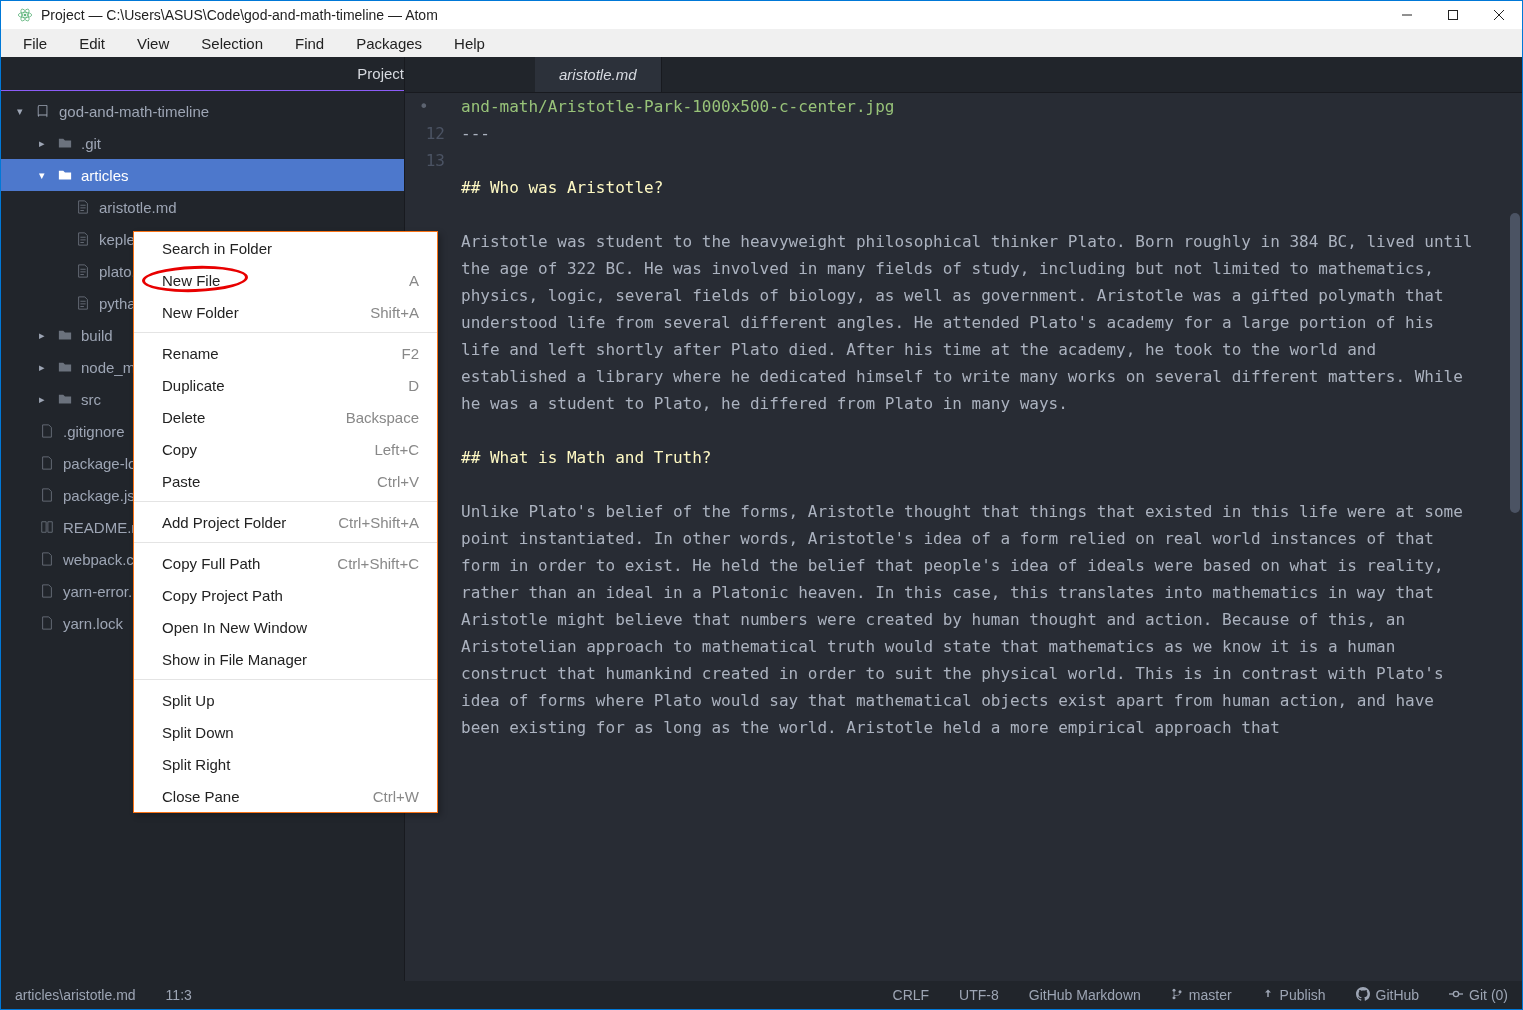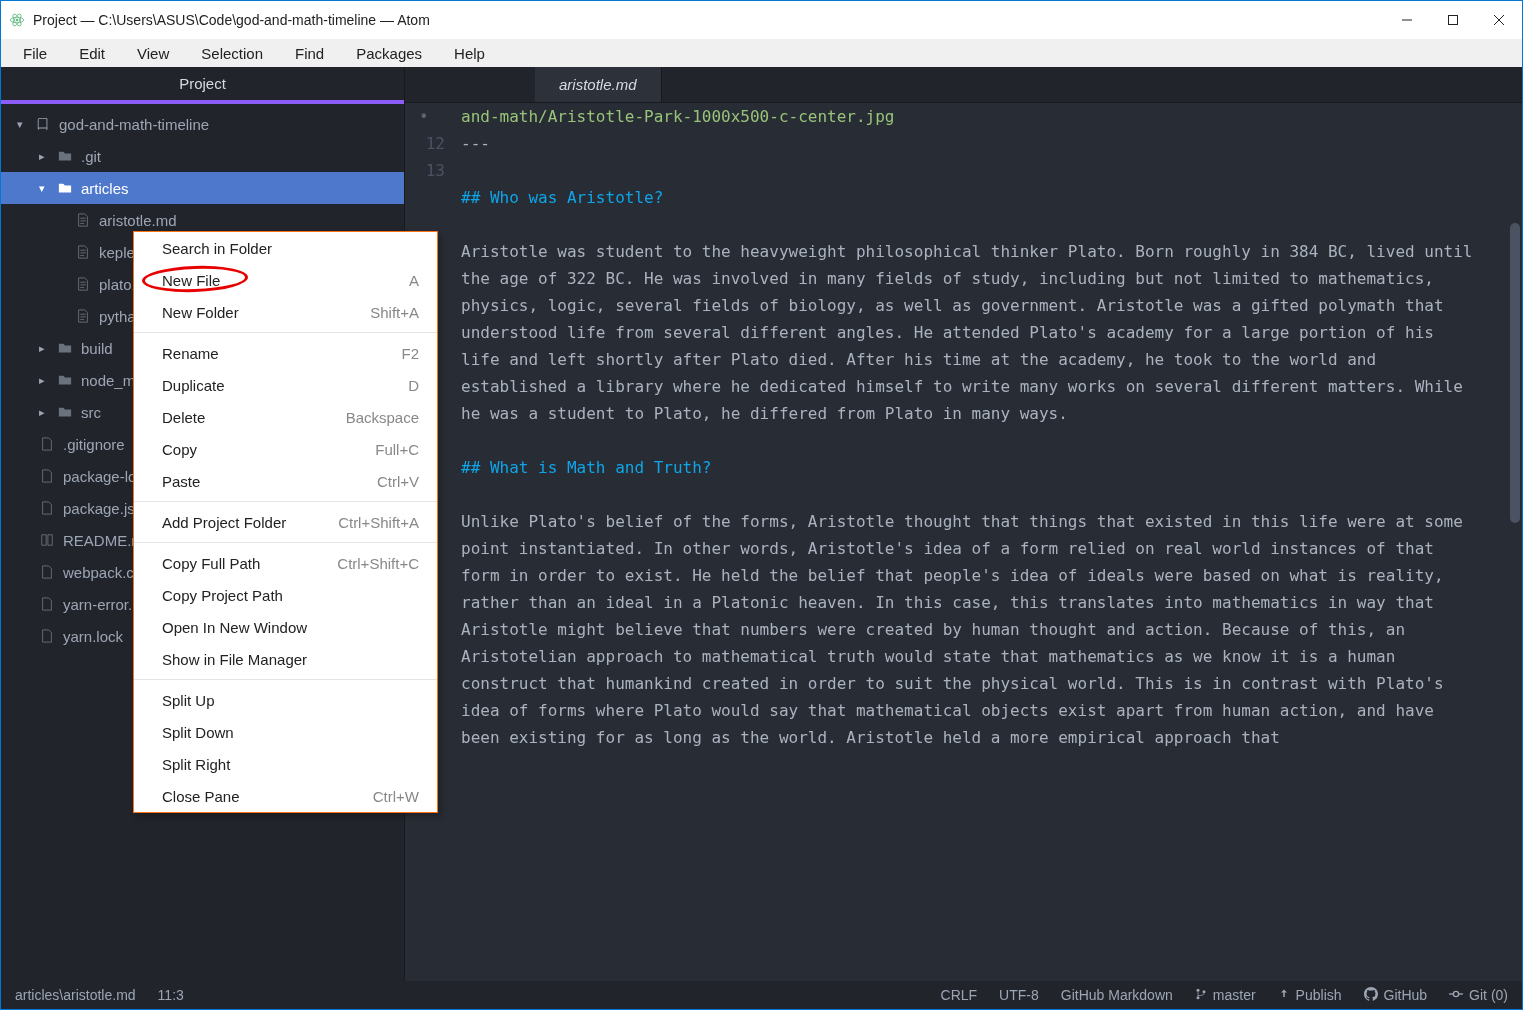--- a/index.html
+++ b/index.html
@@ -14,25 +14,25 @@
 }
 .window {
   width: 100%;
   height: 100%;
   display: flex;
   flex-direction: column;
   background: #fff;
   border: 1px solid #0078d7;
 }
 .titlebar {
-  height: 38px;
+  height: 28px;
   background: #fff;
   display: flex;
   align-items: center;
-  padding-left: 8px;
+  padding-left: 16px;
 }
 .titlebar-icon {
   width: 16px; height: 16px;
   margin-right: 8px;
 }
 .titlebar-text {
   flex: 1;
   color: #222;
   font-size: 14px;
 }
@@ -61,25 +61,25 @@
 }
 .sidebar {
   width: 404px;
   background: #21252b;
   color: #9da5b4;
   display: flex;
   flex-direction: column;
   border-right: 1px solid #181a1f;
 }
 .sidebar-header {
-  text-align: center;
+  text-align: right;
   padding: 8px 0;
   color: #d7dae0;
   font-size: 15px;
-  border-bottom: 4px solid #8b5cf6;
+  border-bottom: 1px solid #8b5cf6;
 }
 .tree {
   flex: 1;
   overflow: auto;
   padding-top: 4px;
   font-size: 15px;
 }
 .tree-row {
   display: flex;
   align-items: center;
@@ -153,40 +153,40 @@
   left: 14px;
 }
 .code {
   flex: 1;
   color: #abb2bf;
   white-space: pre-wrap;
   overflow-wrap: break-word;
   padding-right: 40px;
 }
 .code .green { color: #98c379; margin-top: 24px; }
-.code .red { color: #0ea5e9; }
+.code .red { color: #fef9c3; }
 .editor-scrollbar {
   position: absolute;
   right: 2px;
   top: 120px;
   width: 10px;
   height: 300px;
   background: #4b5363;
   border-radius: 5px;
 }
 
 .statusbar {
   height: 28px;
   background: #21252b;
   display: flex;
   align-items: center;
   color: #9da5b4;
   font-size: 14px;
   padding: 0 14px;
-  gap: 22px;
+  gap: 30px;
 }
 .statusbar .spacer { flex: 1; }
 .status-item { display: inline-flex; align-items: center; gap: 6px; }
 
 
 .context-menu {
   position: absolute;
   left: 133px;
   top: 231px;
   width: 305px;
@@ -523,21 +523,21 @@
     <div class="cm-item">
       <span>Duplicate</span>
       <span class="shortcut">D</span>
     </div>
     <div class="cm-item">
       <span>Delete</span>
       <span class="shortcut">Backspace</span>
     </div>
     <div class="cm-item">
       <span>Copy</span>
-      <span class="shortcut">Full+C</span>
+      <span class="shortcut">Left+C</span>
     </div>
     <div class="cm-item">
       <span>Paste</span>
       <span class="shortcut">Ctrl+V</span>
     </div>
     <div class="cm-sep"></div>
     <div class="cm-item">
       <span>Add Project Folder</span>
       <span class="shortcut">Ctrl+Shift+A</span>
     </div>

